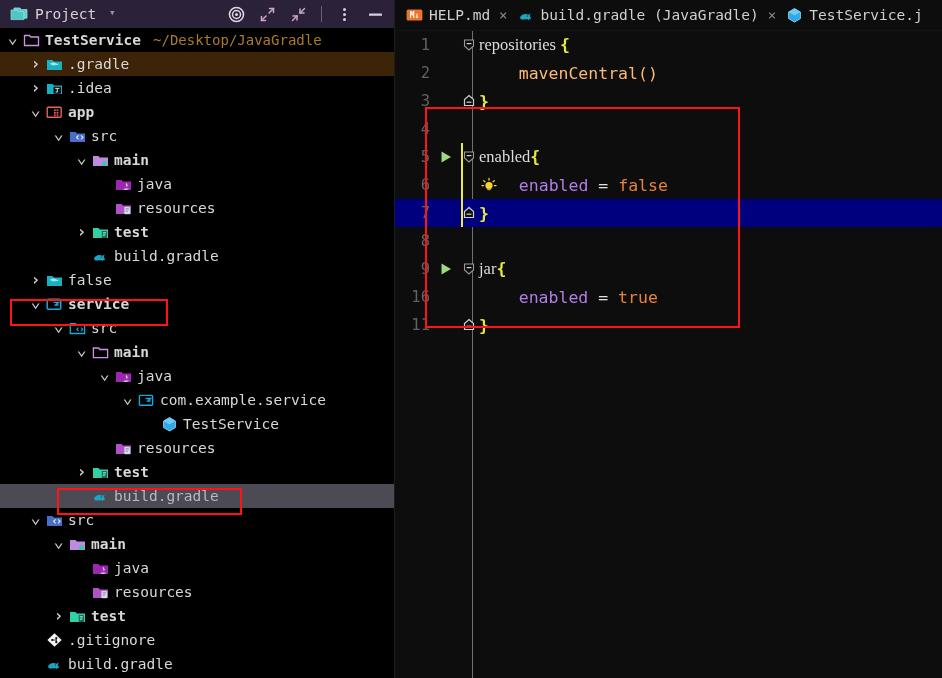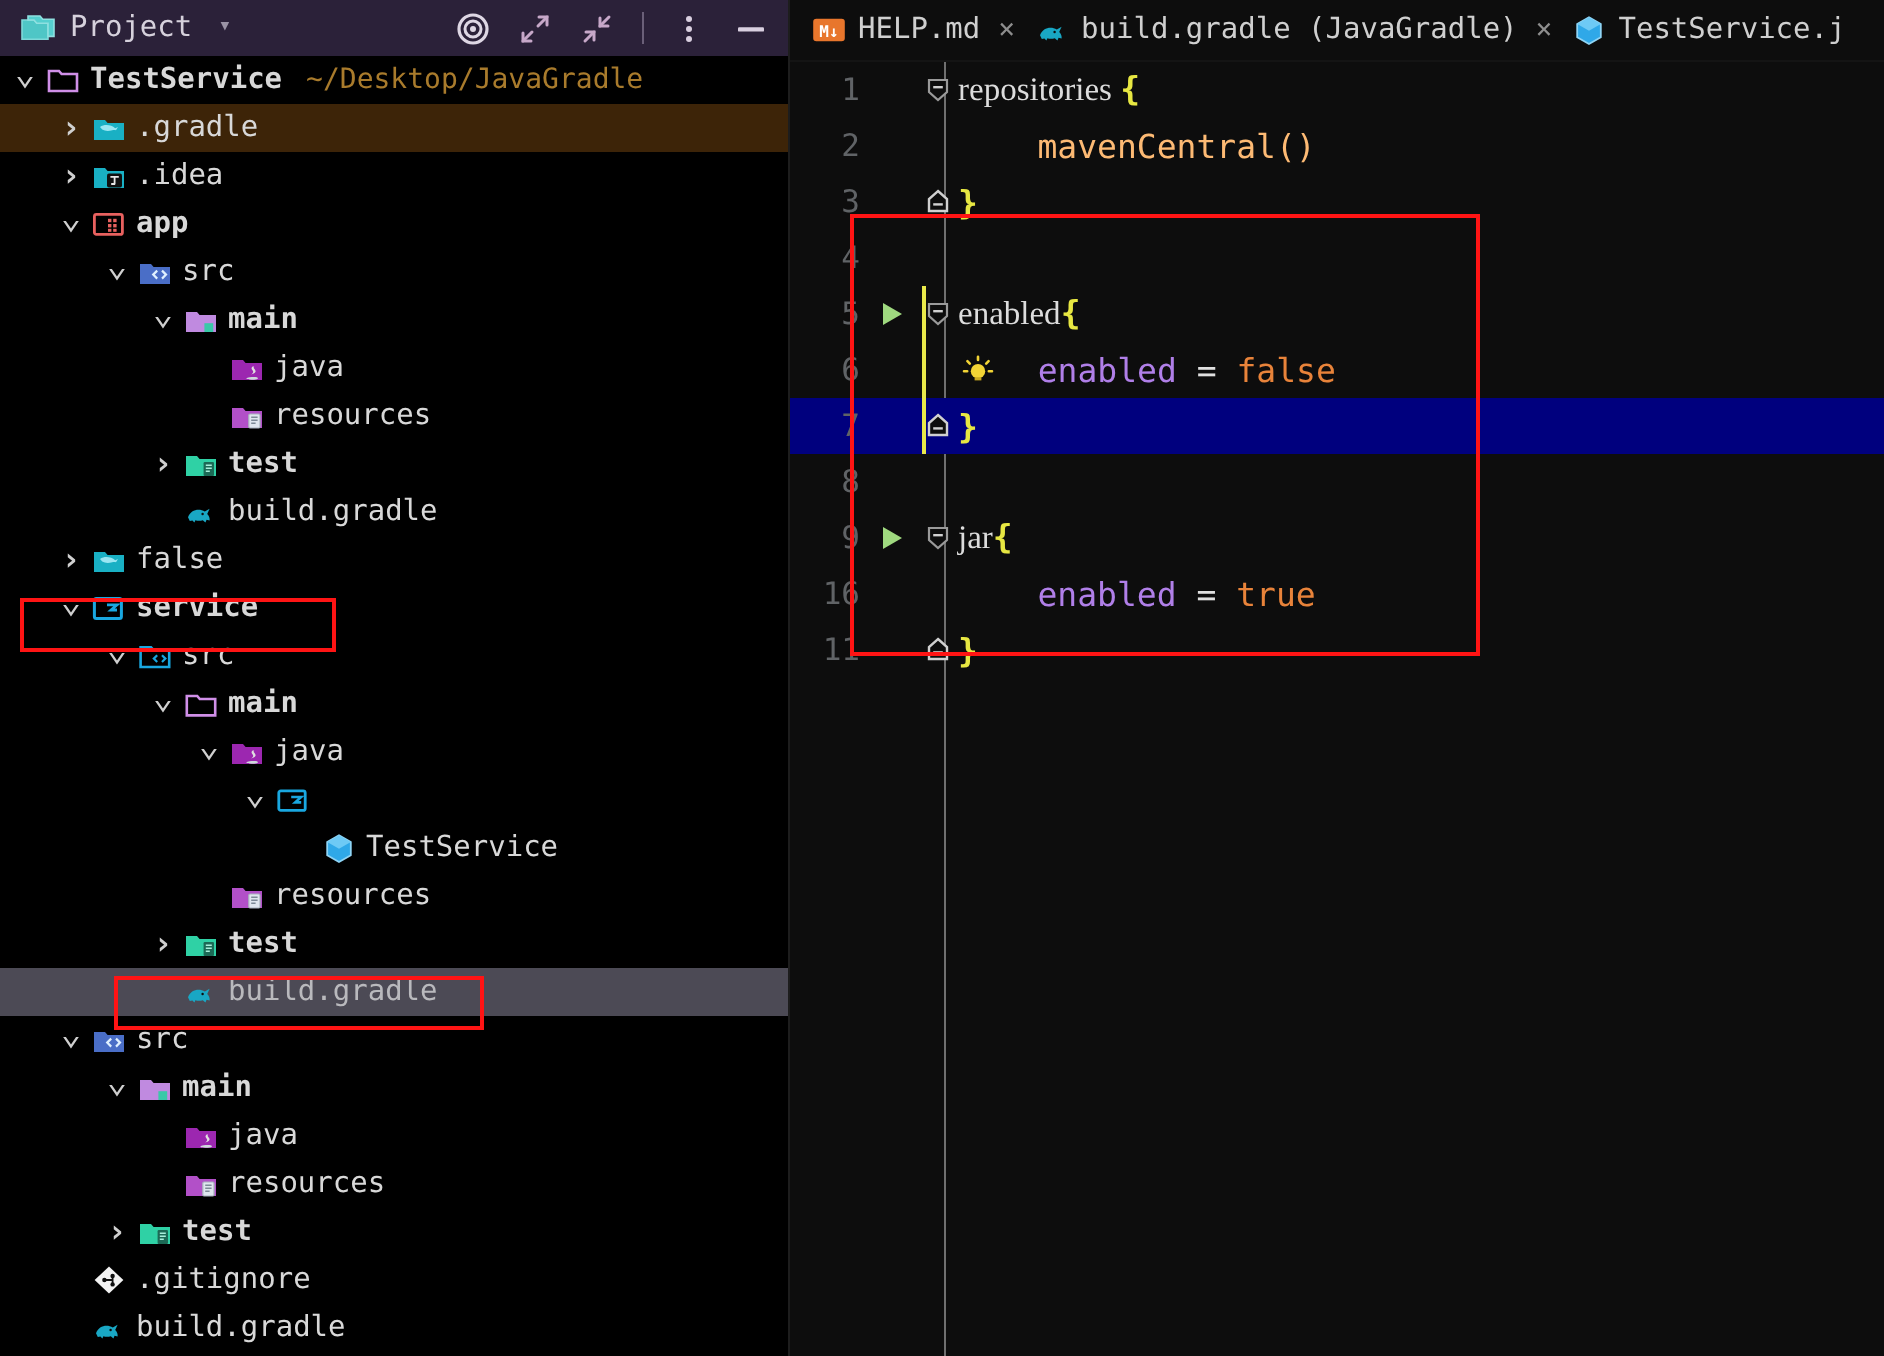--- a/index.html
+++ b/index.html
@@ -309,20 +309,21 @@
           <span class="lbl">java</span>
         </div>
         <div class="row">
           <span class="arrow" style="font-size: 17px; line-height: 8px; padding-bottom: 6px; margin-left: 121px;">⌄</span>
           <span class="ic">
             <svg width="17" height="16" viewBox="0 0 17 16">
               <rect x="1.4" y="3.4" width="13.2" height="9.8" rx="1" fill="none" stroke="#19a7e0" stroke-width="1.4"></rect>
               <path d="M7.6 6.5h5l-3 2.7h3" stroke="#19a7e0" stroke-width="1.3" fill="none"></path>
             </svg>
           </span>
+          <span class="lbl">com.example.service</span>
         </div>
         <div class="row">
           <span class="arrow none" style="margin-left: 144px;"></span>
           <span class="ic">
             <svg width="17" height="16" viewBox="0 0 17 16">
               <path d="M8.5 1.6 14.4 5v6.6L8.5 15 2.6 11.6V5z" fill="#2fa8e8" stroke="#8fd4f5" stroke-width="0.9"></path>
               <path d="M8.5 1.6 14.4 5 8.5 8.4 2.6 5z" fill="#6ecaf5"></path>
             </svg>
           </span>
           <span class="lbl">TestService</span>

